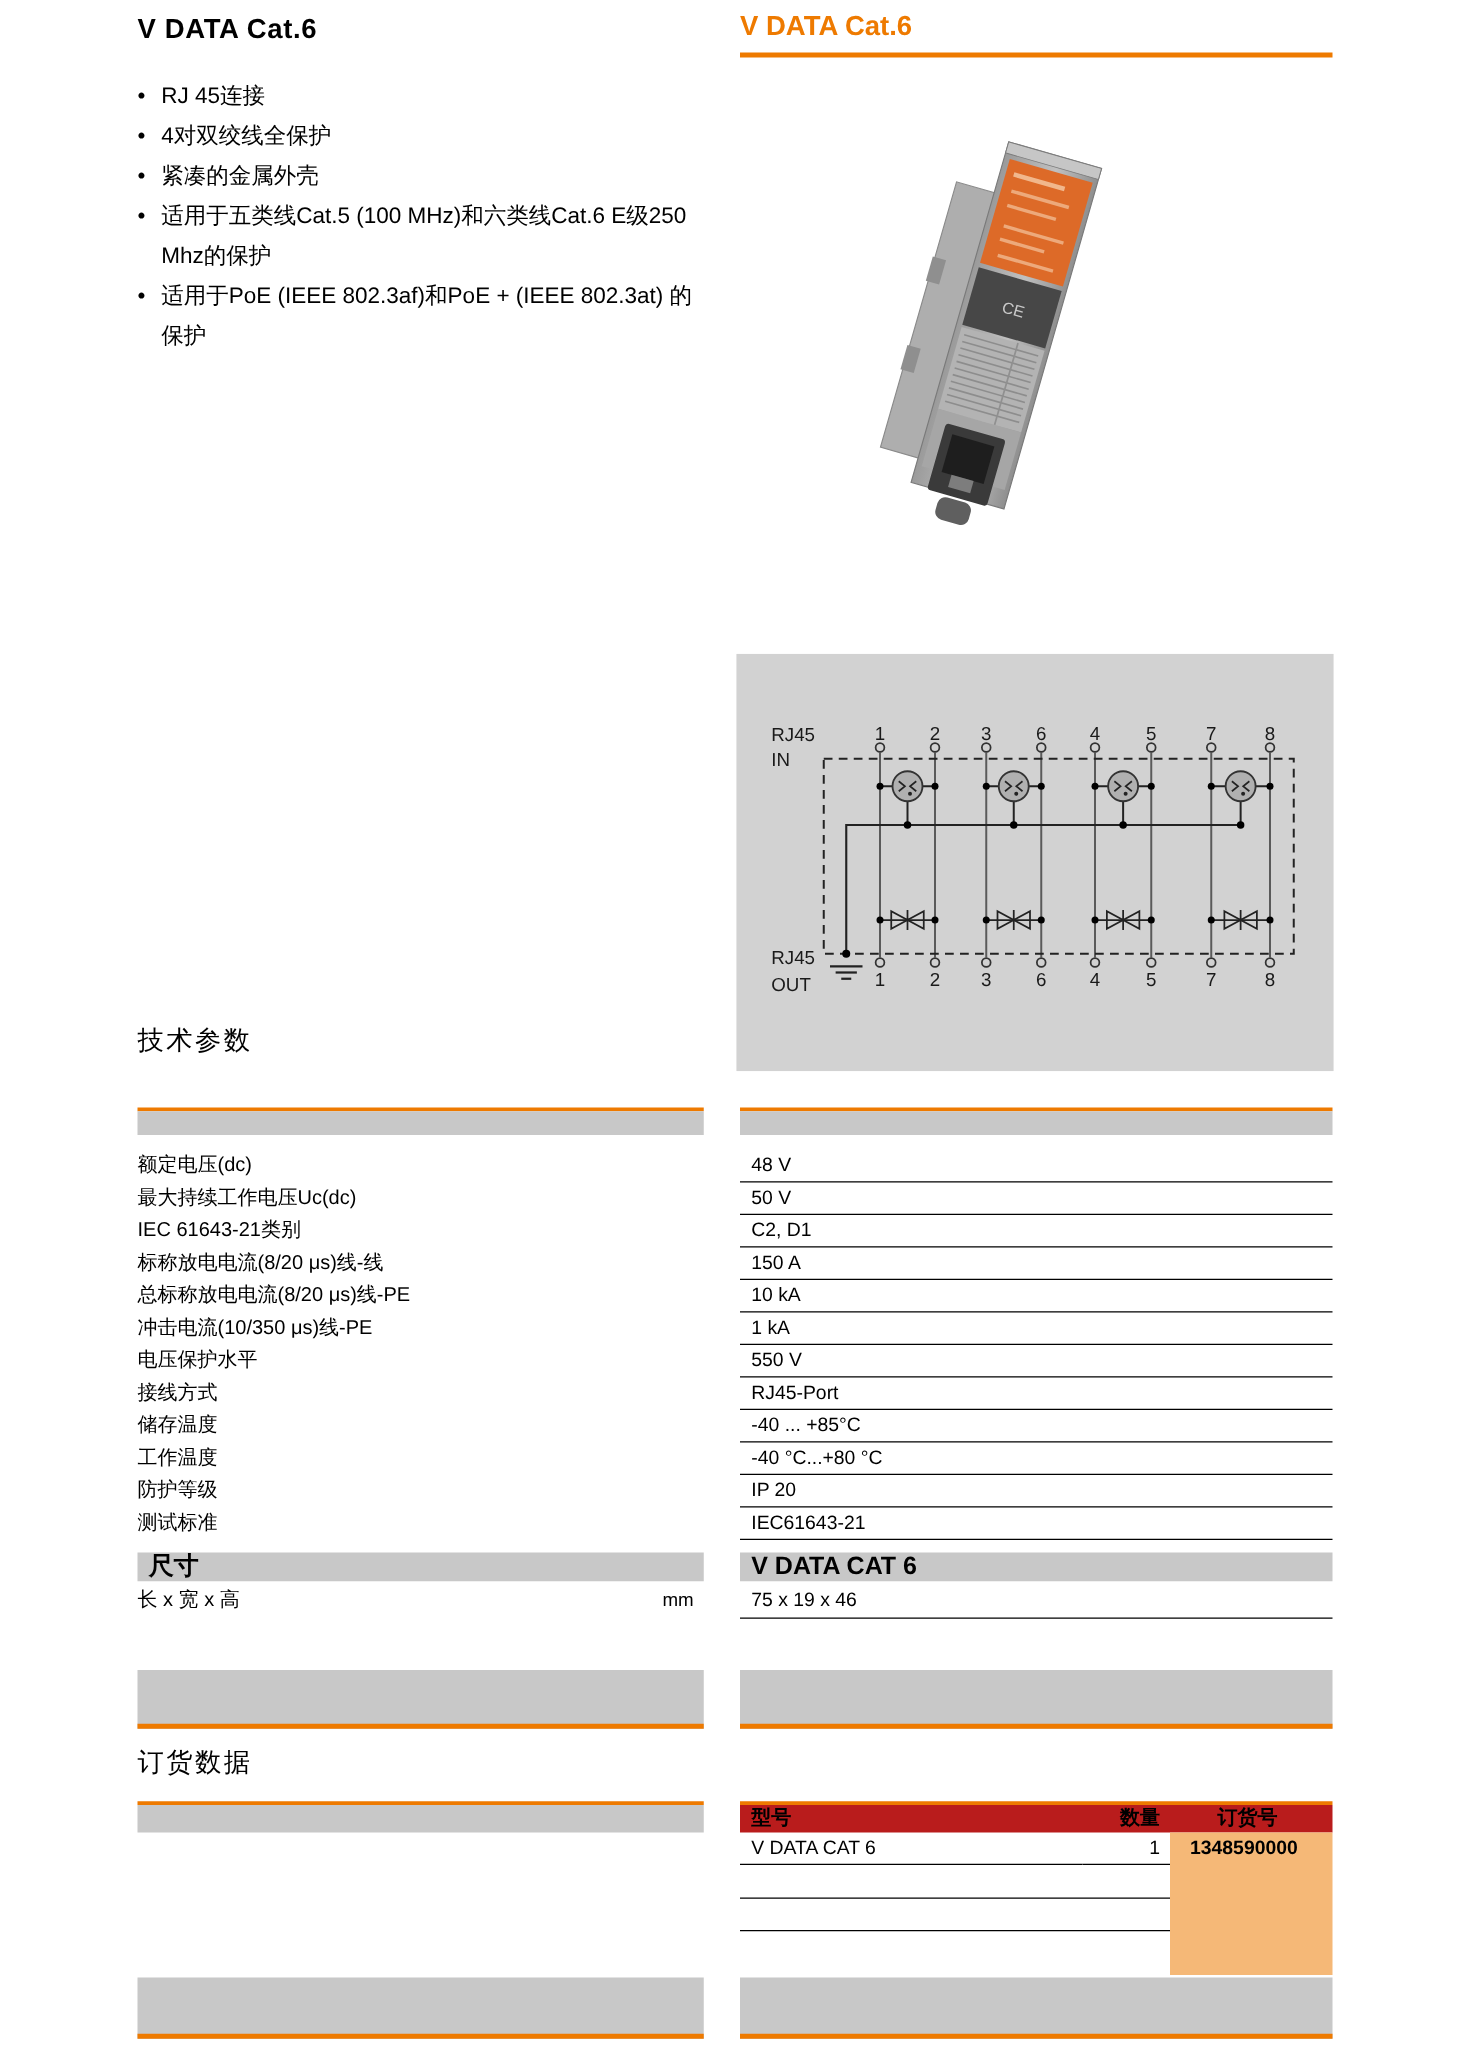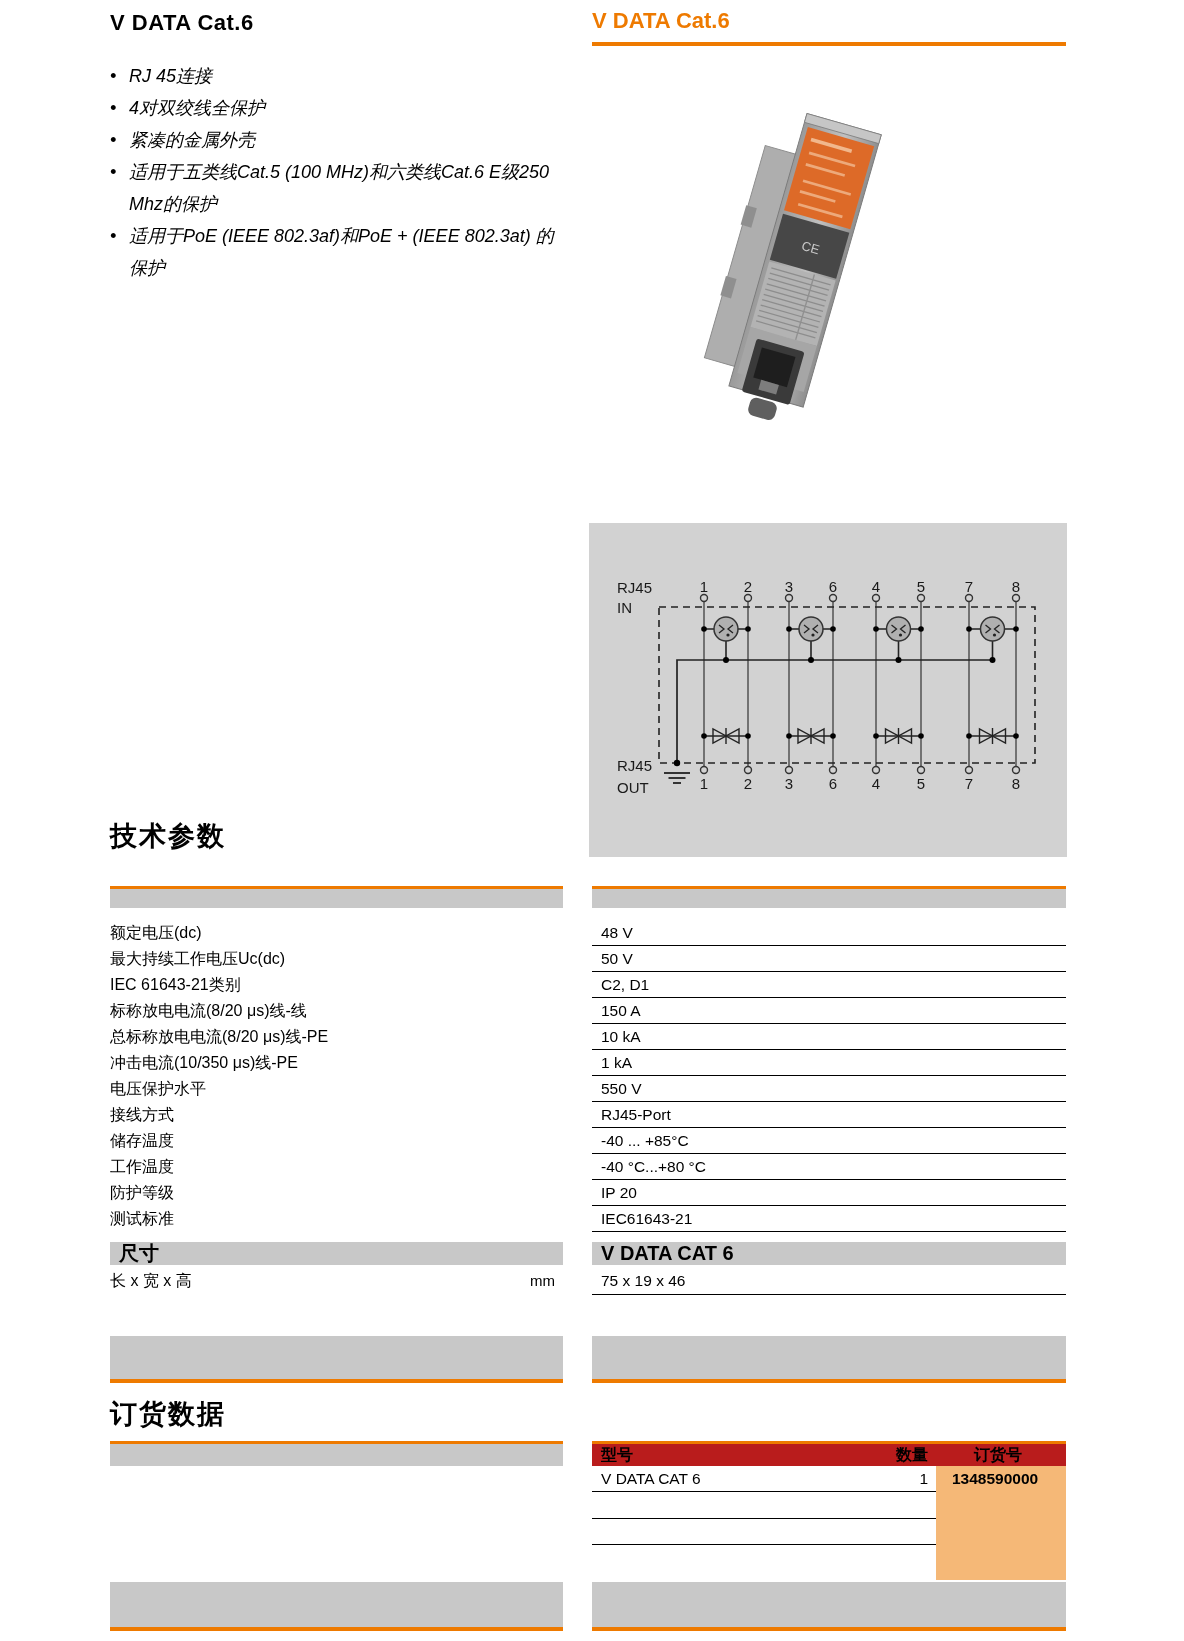--- a/index.html
+++ b/index.html
@@ -7,25 +7,25 @@
         font-family:"Liberation Sans","DejaVu Sans",sans-serif;color:#000;padding-left:28px;}
   .abs{position:absolute;}
 
   
   .title-left{left:110px;top:10px;font-size:22px;font-weight:bold;letter-spacing:.5px;}
   .title-right{left:592px;top:8px;width:474px;font-size:22px;font-weight:bold;color:#EE7A00;
                padding-bottom:8px;border-bottom:4px solid #EE7A00;}
 
   
   .features{left:110px;top:60px;width:455px;list-style:none;margin:0;padding:0;}
-  .features li{position:relative;padding-left:19px;font-size:18px;line-height:32px;font-style:italic;}
+  .features li{position:relative;padding-left:19px;font-size:18px;line-height:32px;}
   .features li::before{content:"•";position:absolute;left:0;top:0;font-size:18px;}
 
   
-  .sec-head{font-size:27px;font-weight:bold;letter-spacing:2px;}
+  .sec-head{font-size:21px;font-weight:normal;letter-spacing:2px;}
 
   
   .orule{height:3px;background:#EE7A00;}
   .band{background:#C8C8C8;}
 
   
   .specs-left{left:110px;top:920px;width:453px;}
   .specs-left .sl{height:26px;line-height:26px;font-size:16px;white-space:nowrap;}
   .specs-right{left:592px;top:920px;width:474px;}
   .specs-right .sv{height:26px;line-height:25px;font-size:15.5px;border-bottom:1px solid #000;

